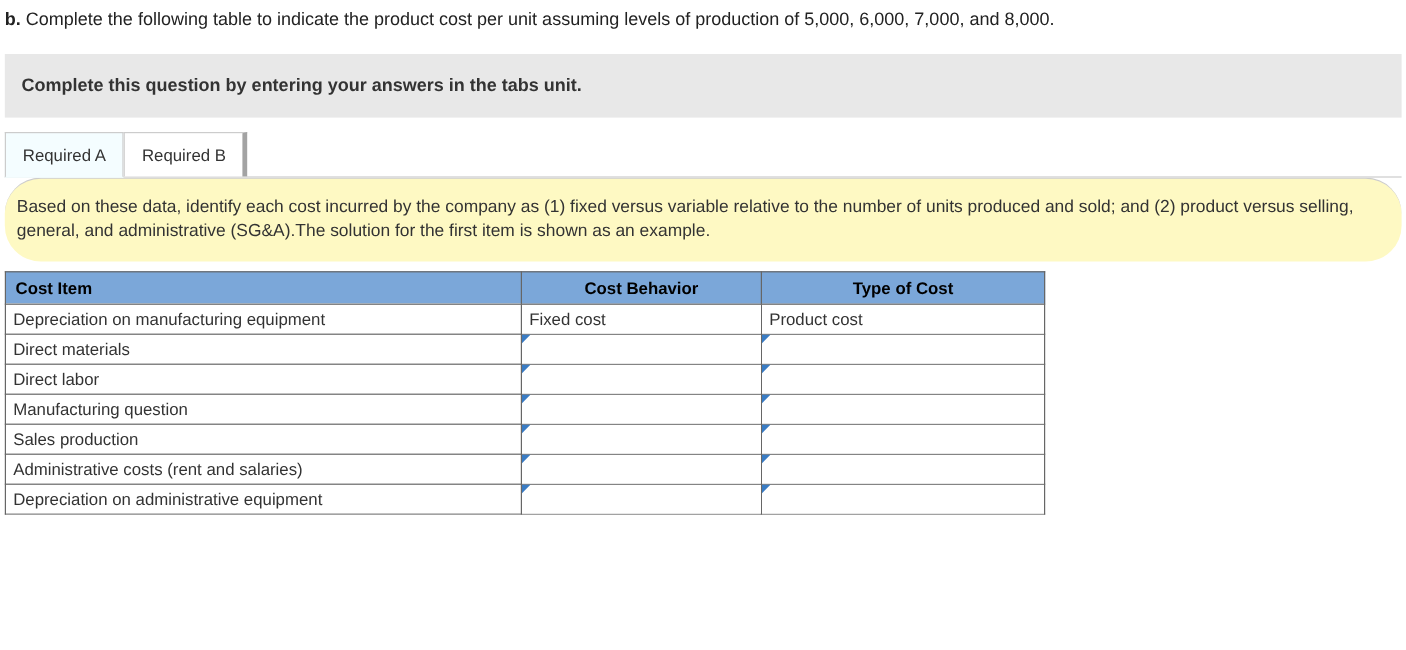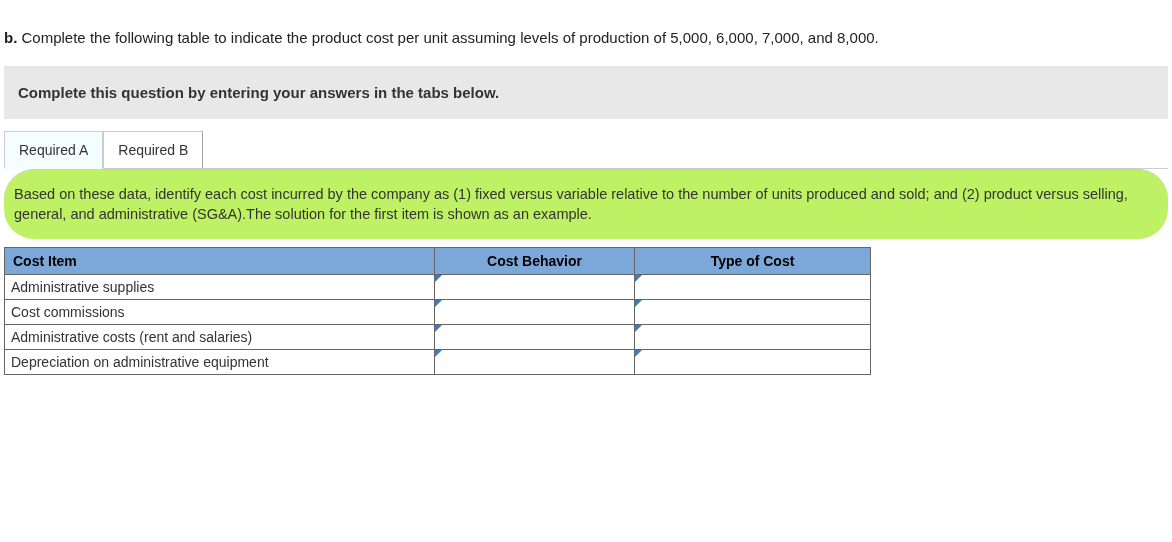--- a/index.html
+++ b/index.html
@@ -12,21 +12,20 @@
       font-size: 14px;
       color: #333;
       background: #fff;
       padding: 0;
       width: 1172px;
     }
     .prompt-text {
       padding: 8px 4px 8px 4px;
       font-size: 15px;
       color: #222;
-      margin-top: 21px;
     }
     .prompt-text .bold {
       font-weight: bold;
     }
     .instruction-box {
       background: #e8e8e8;
       padding: 18px 14px;
       margin: 12px 4px;
       font-size: 15px;
       font-weight: bold;
@@ -47,24 +46,24 @@
       cursor: pointer;
       position: relative;
     }
     .tab.active {
       border-bottom: 1px solid #f4fdff;
       background: #f4fdff;
       margin-bottom: -1px;
     }
     .tab.inactive {
       background: #fff;
-      border-right: 1px solid #a3a3a3;
+      border-right: 4px solid #a3a3a3;
     }
     .description-box {
-      background: #bef264;
+      background: #fef9c3;
       padding: 14px 10px;
       margin: 0 4px 8px 4px;
       font-size: 14.5px;
       line-height: 1.4;
       color: #333;
       border-top: 1px solid #ccc;
       border-radius: 30px;
     }
     .table-wrap {
       margin: 0 4px;
@@ -125,21 +124,21 @@
   </style>
 </head>
 <body>
 
 <div class="prompt-text">
   <span class="bold">b.</span>
   <span>Complete the following table to indicate the product cost per unit assuming levels of production of 5,000, 6,000, 7,000, and 8,000.</span>
 </div>
 
 <div class="instruction-box">
-  <span>Complete this question by entering your answers in the tabs below.</span>
+  <span>Complete this question by entering your answers in the tabs unit.</span>
 </div>
 
 <div class="tabs-container">
   <div class="tab active">
     <span>Required A</span>
   </div>
   <div class="tab inactive">
     <span>Required B</span>
   </div>
 </div>
@@ -151,33 +150,64 @@
 <div class="table-wrap">
   <table>
     <thead>
       <tr>
         <th class="cost-item-header">Cost Item</th>
         <th class="behavior-header">Cost Behavior</th>
         <th class="type-header">Type of Cost</th>
       </tr>
     </thead>
     <tbody id="table-body">
-        <tr>
-          <td class="label-cell">Administrative supplies</td>
-          <td class="dropdown-cell">
-            <span class="dropdown-indicator"></span>
-            <span class="cell-text"></span>
-          </td>
-          <td class="dropdown-cell">
-            <span class="dropdown-indicator"></span>
-            <span class="cell-text"></span>
-          </td>
-        </tr>
-        <tr>
-          <td class="label-cell">Cost commissions</td>
+    <tr>
+          <td class="label-cell">Depreciation on manufacturing equipment</td>
+          <td class="dropdown-cell">
+            <span class="cell-text">Fixed cost</span>
+          </td>
+          <td class="dropdown-cell">
+            <span class="cell-text">Product cost</span>
+          </td>
+        </tr>
+        <tr>
+          <td class="label-cell">Direct materials</td>
+          <td class="dropdown-cell">
+            <span class="dropdown-indicator"></span>
+            <span class="cell-text"></span>
+          </td>
+          <td class="dropdown-cell">
+            <span class="dropdown-indicator"></span>
+            <span class="cell-text"></span>
+          </td>
+        </tr>
+        <tr>
+          <td class="label-cell">Direct labor</td>
+          <td class="dropdown-cell">
+            <span class="dropdown-indicator"></span>
+            <span class="cell-text"></span>
+          </td>
+          <td class="dropdown-cell">
+            <span class="dropdown-indicator"></span>
+            <span class="cell-text"></span>
+          </td>
+        </tr>
+        <tr>
+          <td class="label-cell">Manufacturing question</td>
+          <td class="dropdown-cell">
+            <span class="dropdown-indicator"></span>
+            <span class="cell-text"></span>
+          </td>
+          <td class="dropdown-cell">
+            <span class="dropdown-indicator"></span>
+            <span class="cell-text"></span>
+          </td>
+        </tr>
+        <tr>
+          <td class="label-cell">Sales production</td>
           <td class="dropdown-cell">
             <span class="dropdown-indicator"></span>
             <span class="cell-text"></span>
           </td>
           <td class="dropdown-cell">
             <span class="dropdown-indicator"></span>
             <span class="cell-text"></span>
           </td>
         </tr>
         <tr>

